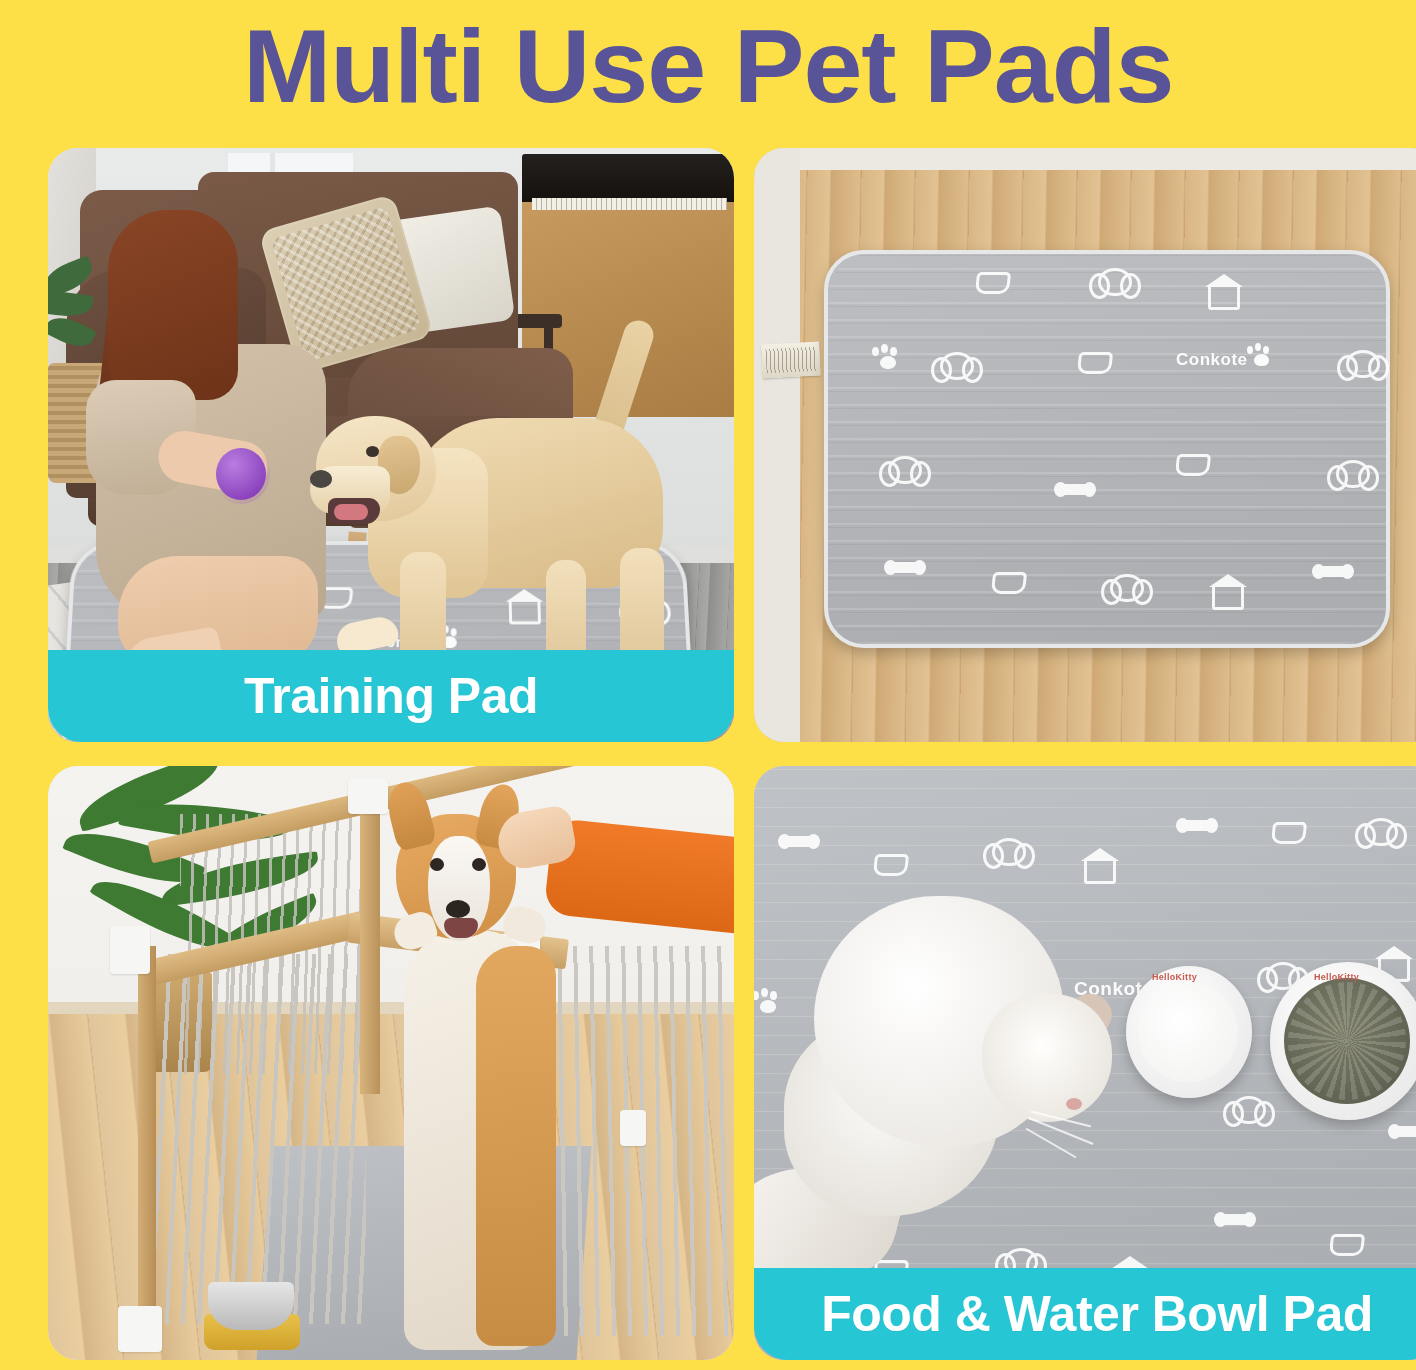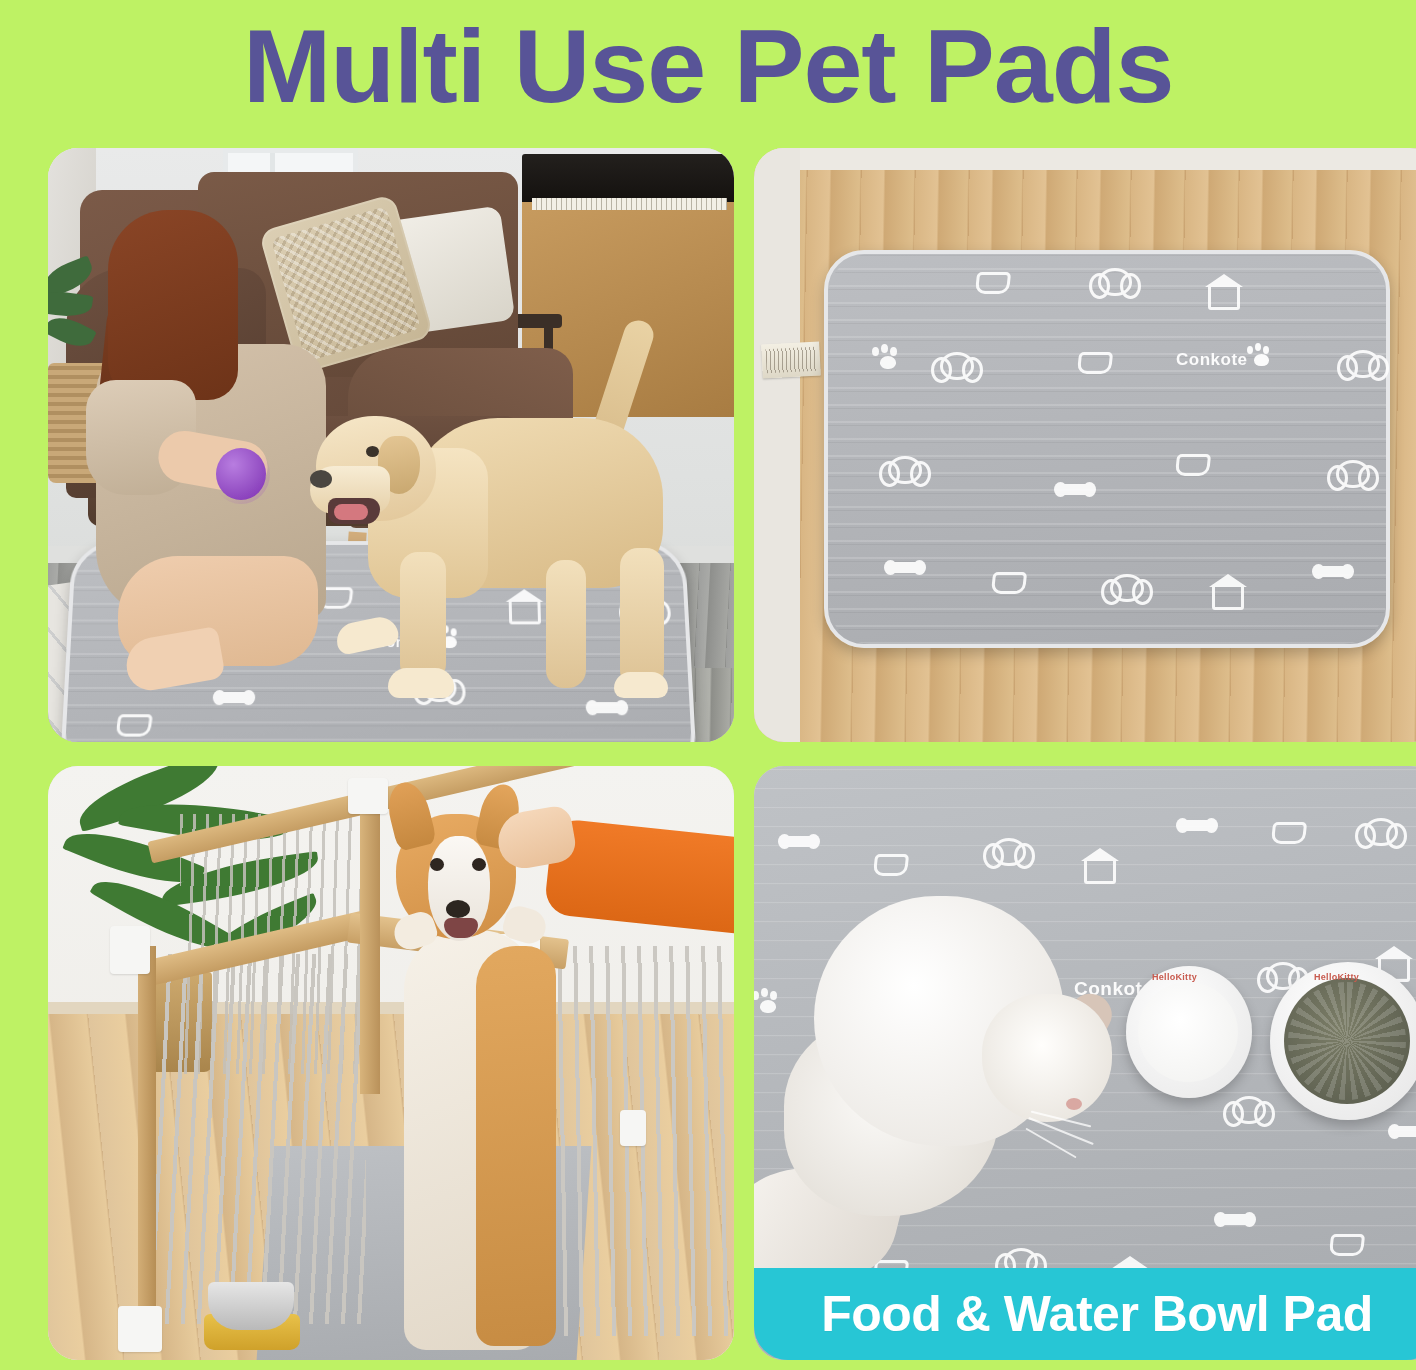--- a/index.html
+++ b/index.html
@@ -3,21 +3,21 @@
 <meta charset="utf-8">
 <style>
   * { box-sizing: border-box; margin: 0; padding: 0; }
   html, body {
     width: 1416px; height: 1370px;
     background: #ffffff;
     font-family: "Liberation Sans", sans-serif;
     overflow: hidden;
   }
 
-  .page { position: relative; width: 1416px; height: 1370px; background: #bef264; }
+  .page { position: relative; width: 1416px; height: 1370px; background: #fde047; }
 
   
   .title-bar {
     position: absolute; left: 0; top: 0; width: 1416px; height: 132px;
     display: flex; align-items: center; justify-content: center;
   }
   .title-text {
     font-size: 104px; font-weight: 700; letter-spacing: -1px;
     color: #585497; white-space: nowrap; line-height: 1;
     transform: scaleX(1.02);
@@ -390,20 +390,23 @@
         <div class="d-paw" style="left:340px; top:520px; width:66px; height:30px;"></div>
         <div class="d-head"></div>
         <div class="d-ear"></div>
         <div class="d-snout"></div>
         <div class="d-mouth"></div>
         <div class="d-tongue"></div>
         <div class="d-nose"></div>
         <div class="d-eye"></div>
       </div>
 
+      <div class="caption">
+        <span class="caption-text">Training Pad</span>
+      </div>
     </div>
 
     <div class="card">
       <div class="photo">
         <div class="p2-wood"></div>
         <div class="p2-wood-top"></div>
         <div class="p2-wood-dark"></div>
         <div class="p2-tag"></div>
 
         <div class="pad" style="left:70px; top:102px; width:566px; height:398px; border-radius:40px;">

